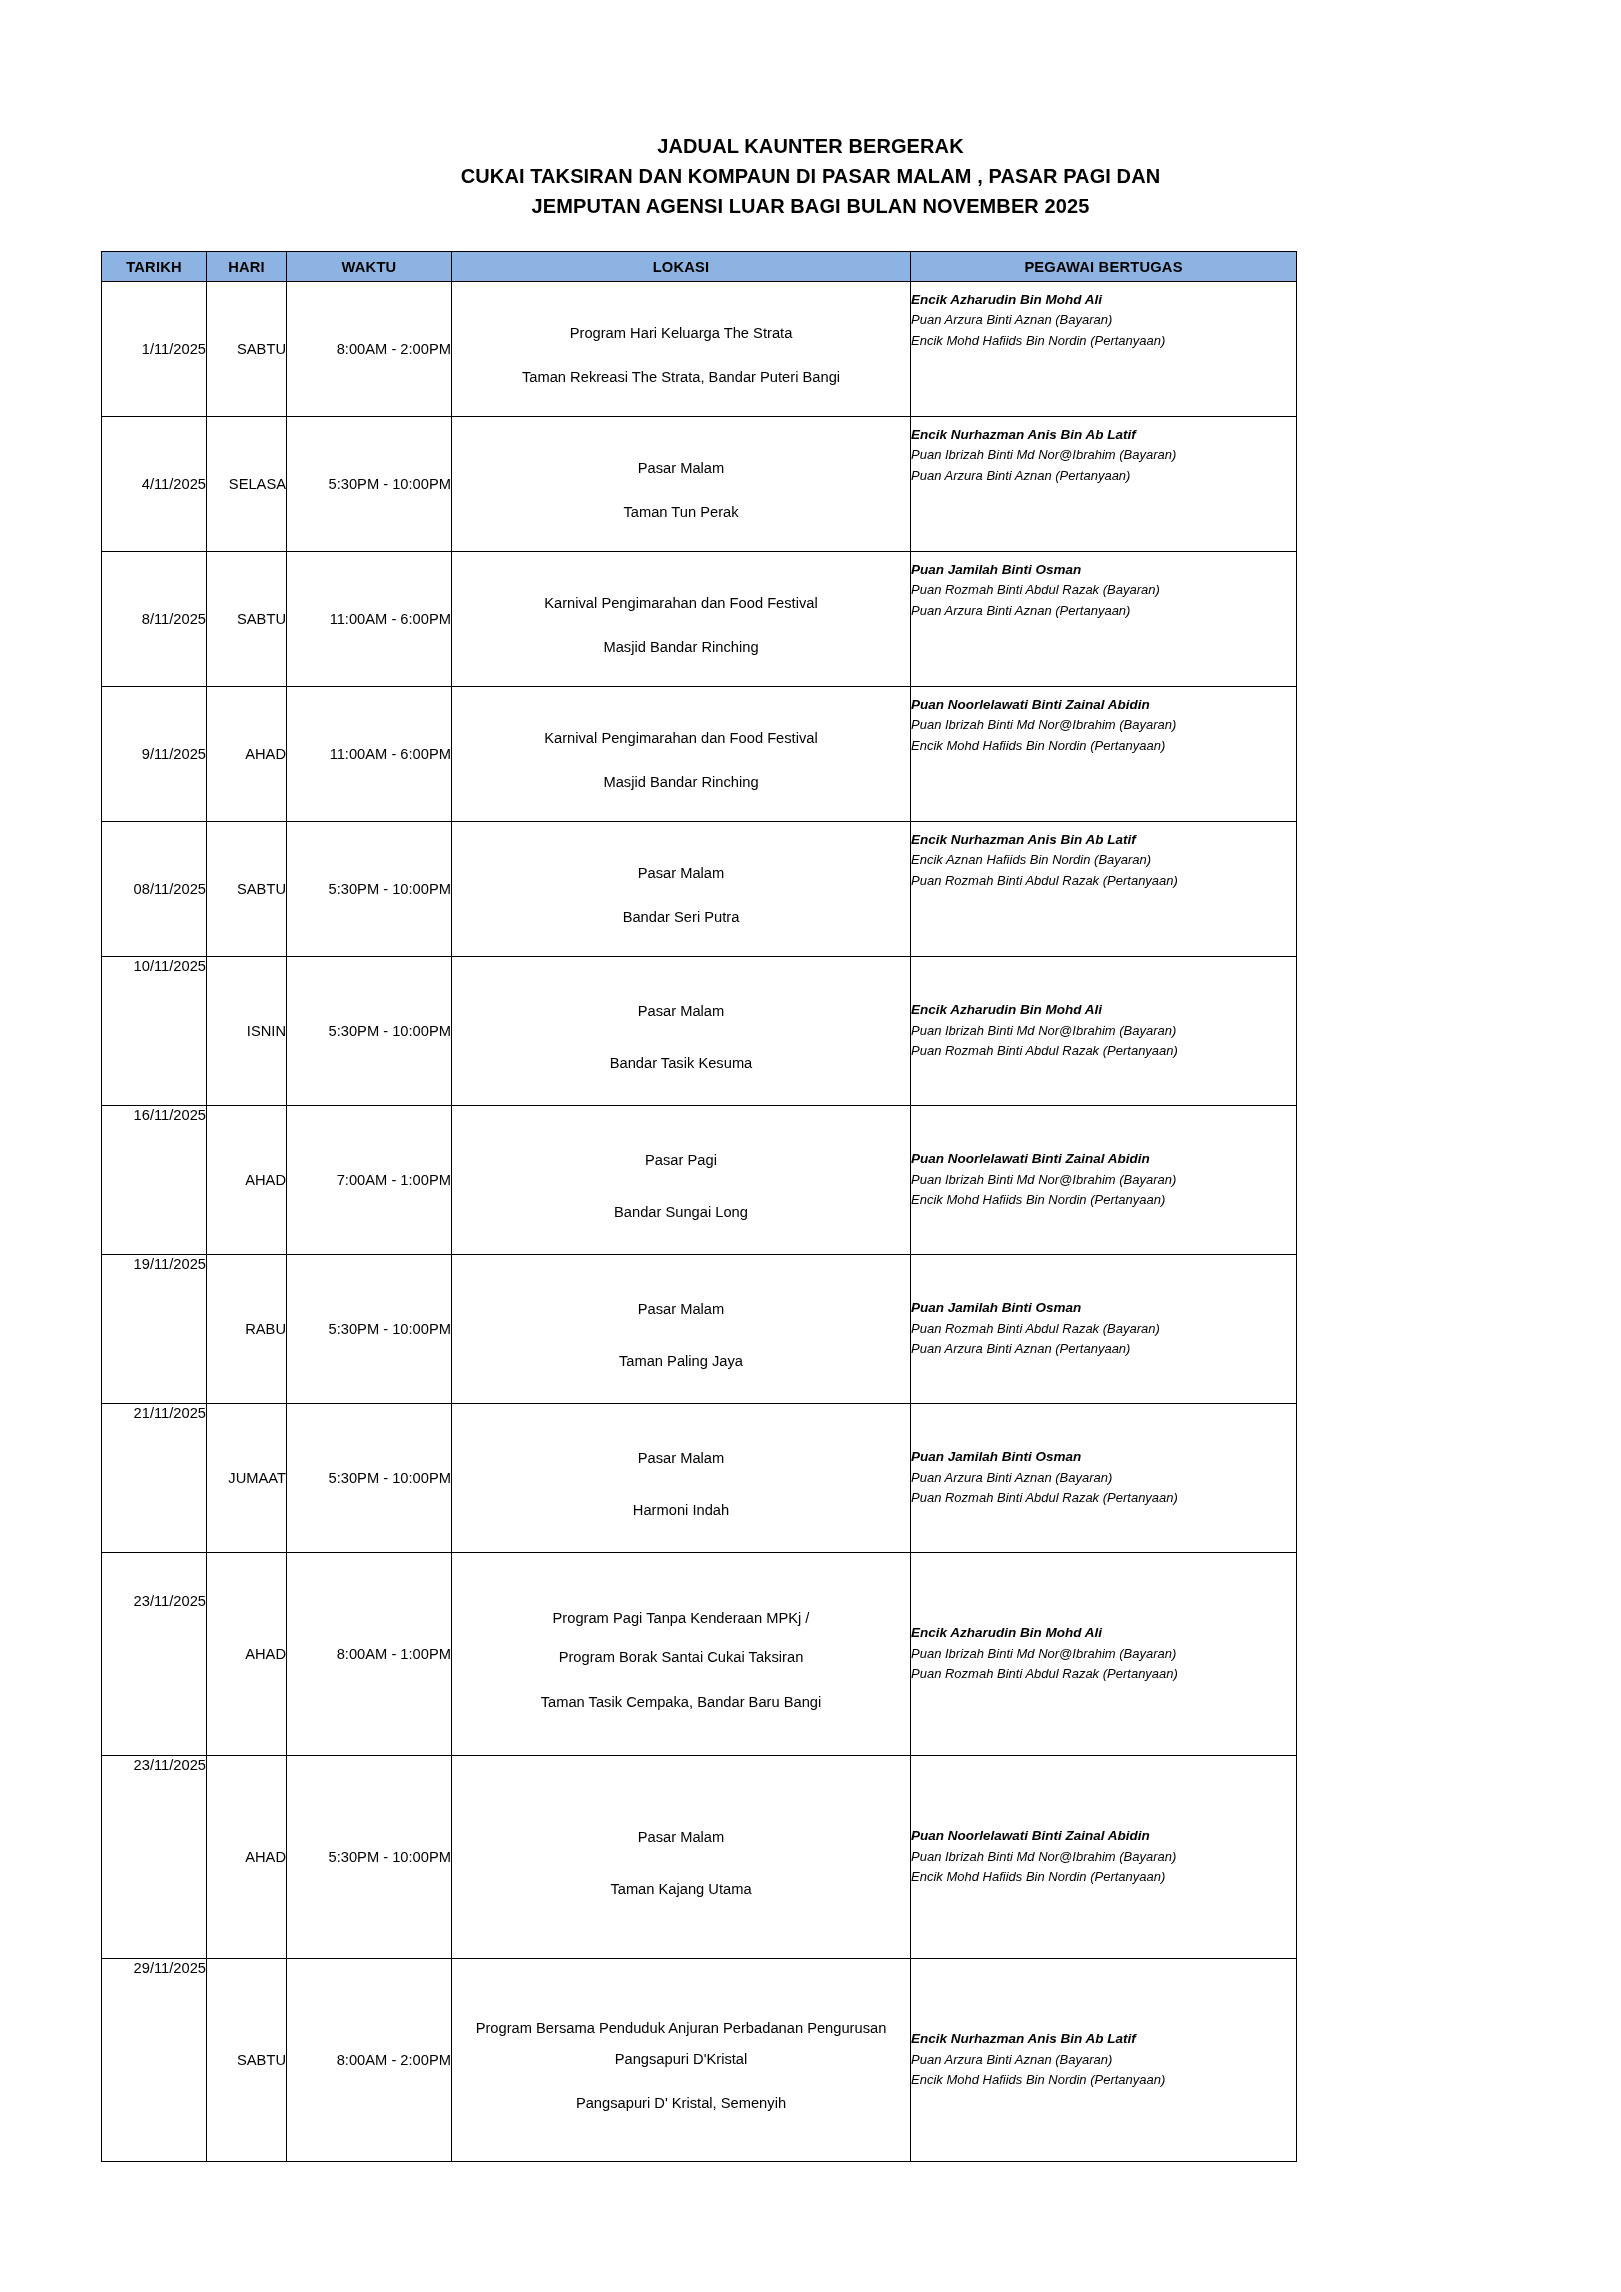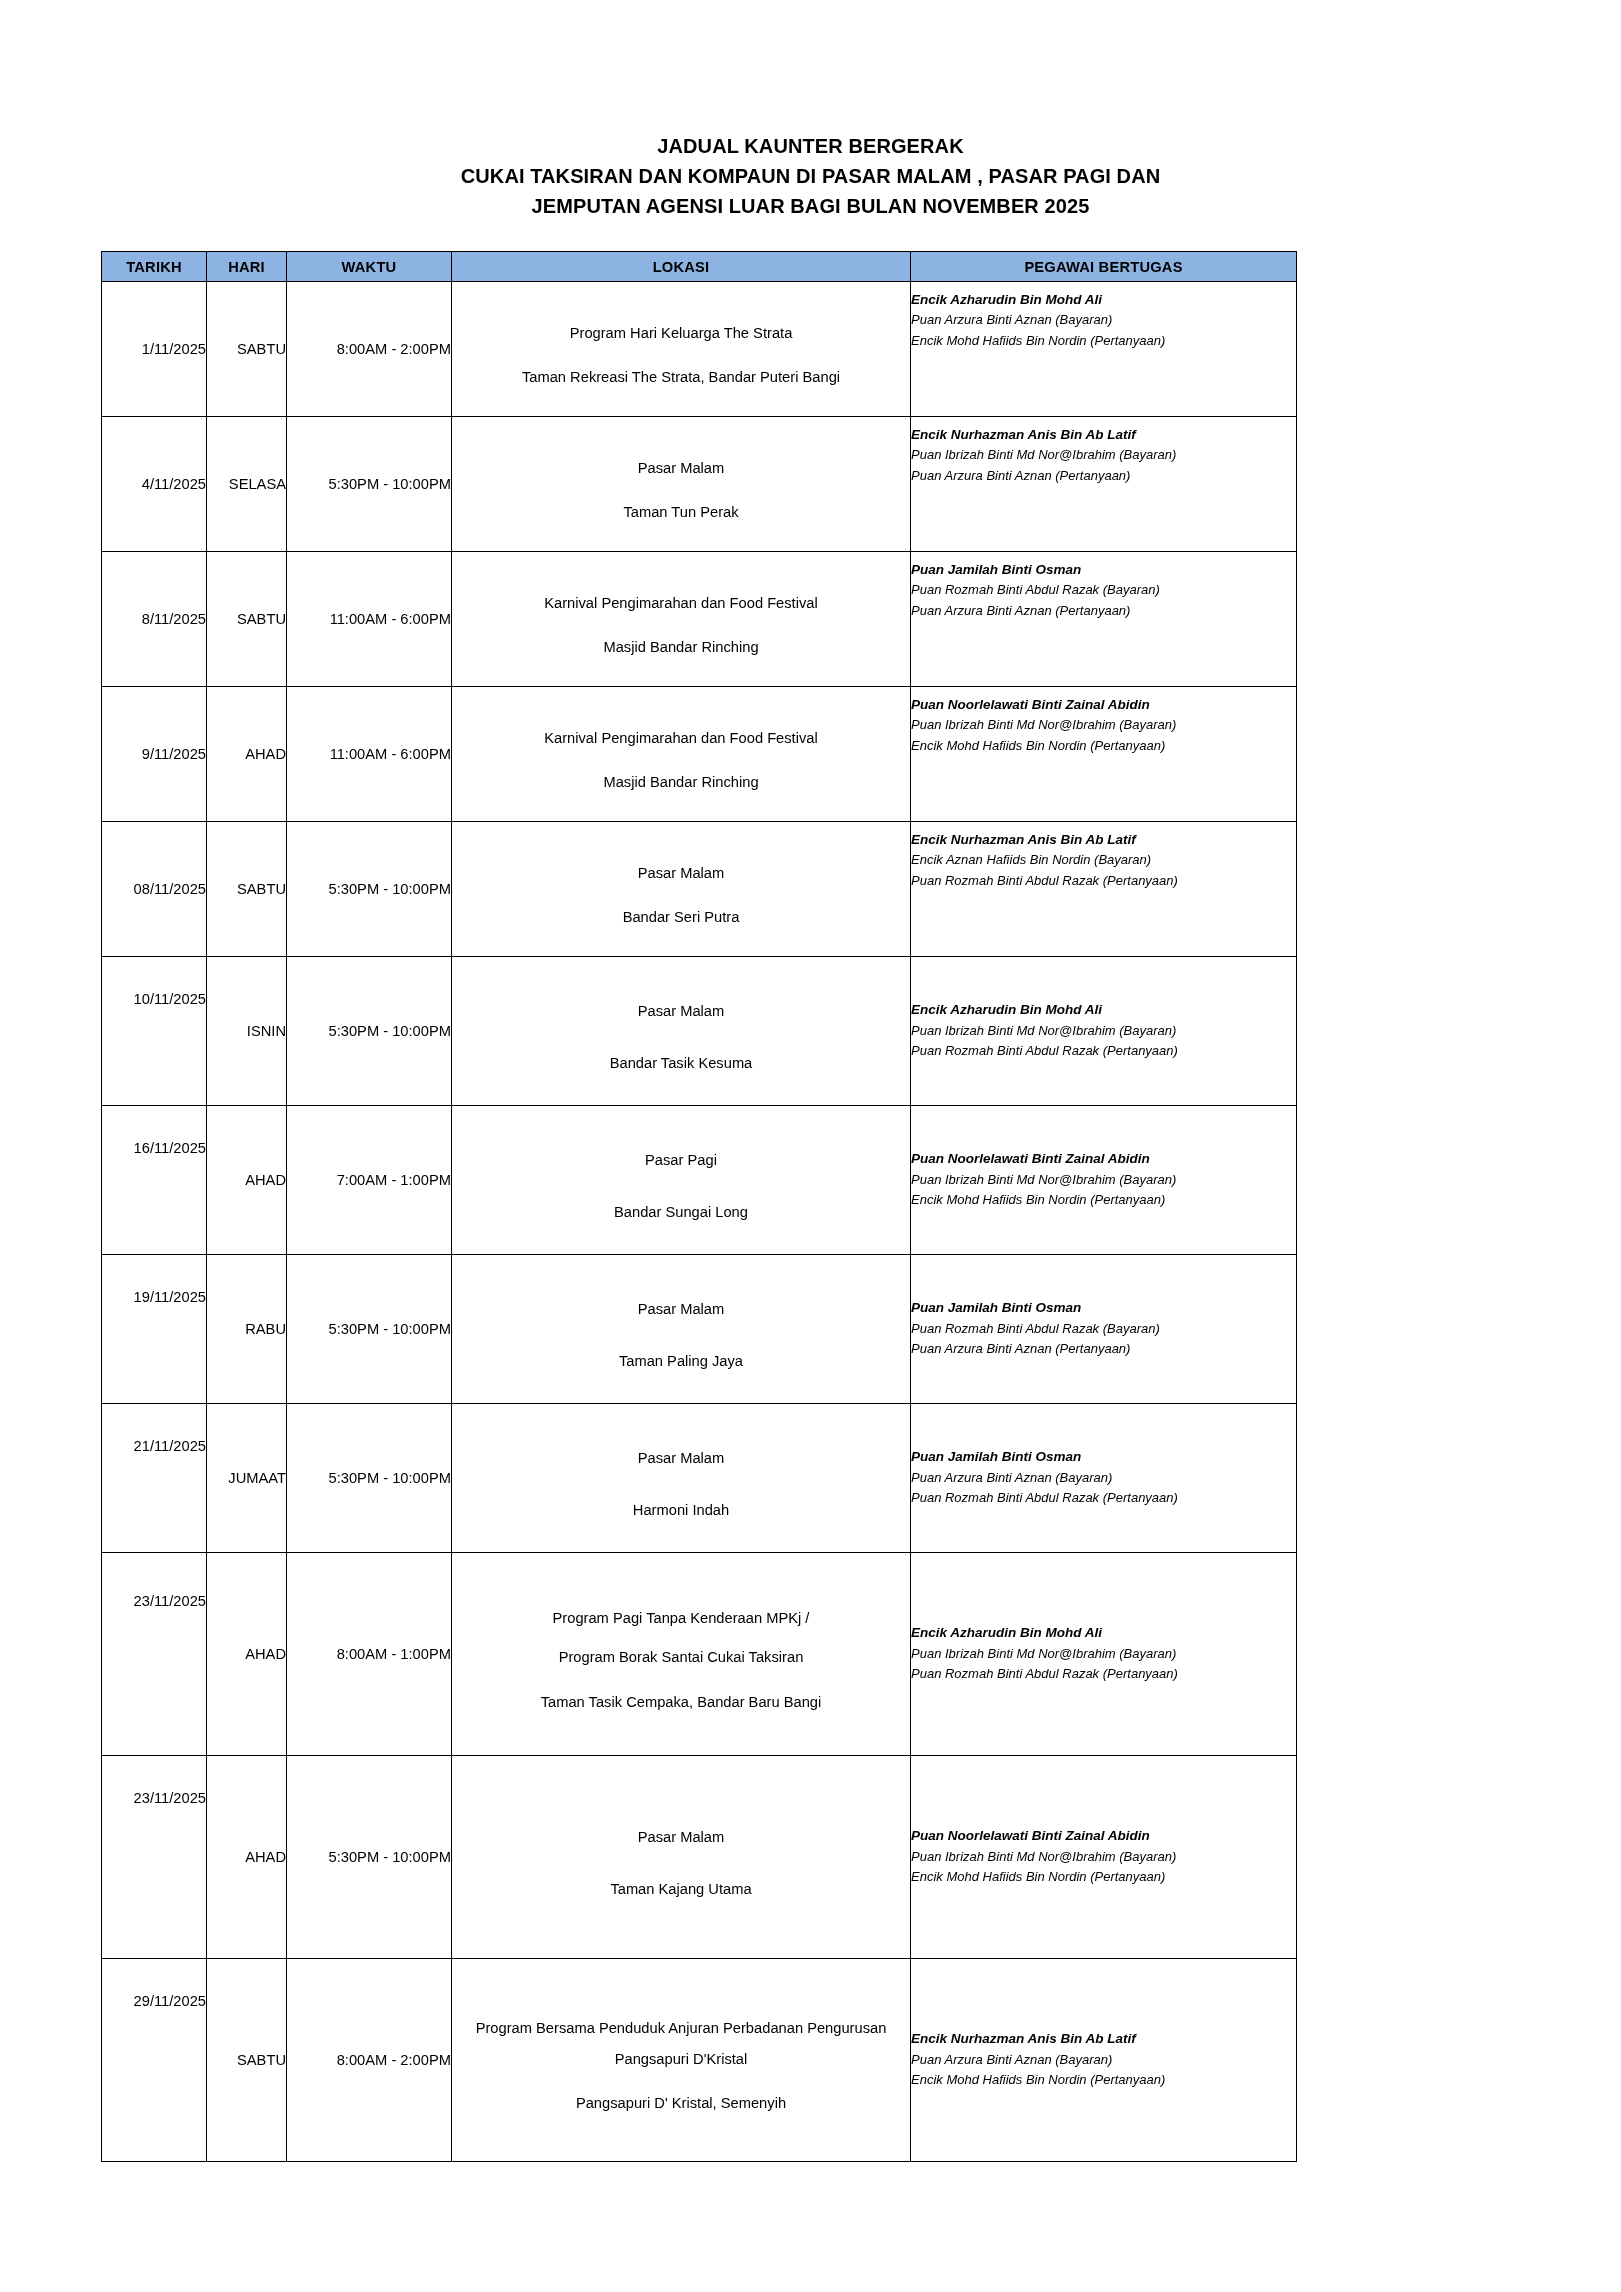--- a/index.html
+++ b/index.html
@@ -80,21 +80,21 @@
   td.cell-tarikh,
   td.cell-hari,
   td.cell-waktu {
     text-align: right;
     font-size: 14.7px;
     line-height: 18.6px;
   }
   td.cell-tarikh { padding: 0 2px; }
 
   
-  td.cell-tarikh.raise   { vertical-align: top; padding-top: 33px; }
+  td.cell-tarikh.raise   { vertical-align: top; }
   td.cell-tarikh.raise2  { vertical-align: top; padding-top: 39px; }
 
   td.cell-lokasi {
     text-align: center;
     font-size: 14.7px;
     line-height: 18.6px;
     padding: 0 5.9px;
   }
   .lok-top {
     display: block;

